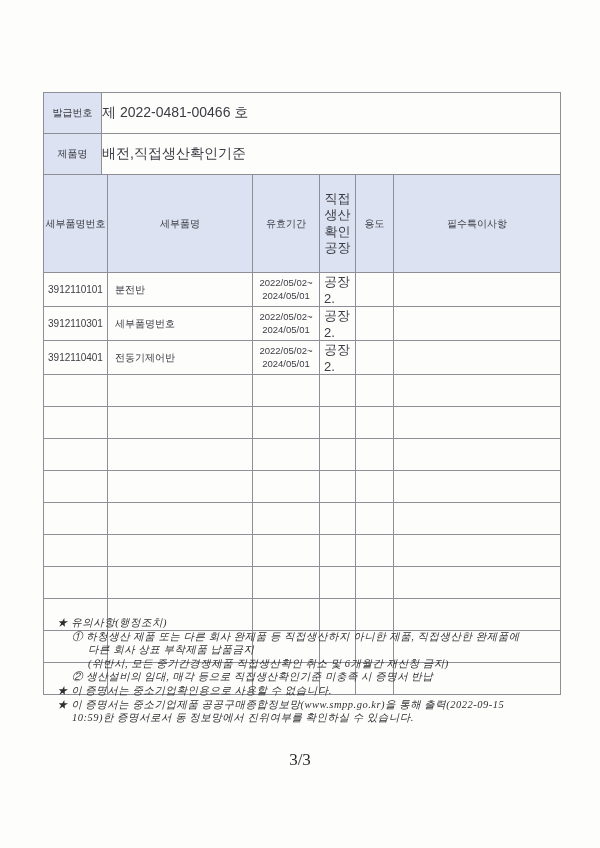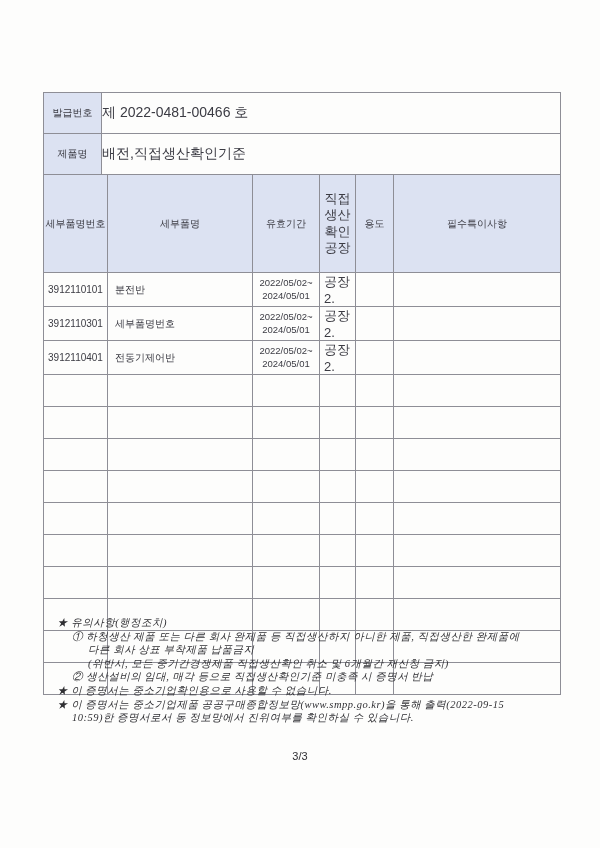--- a/index.html
+++ b/index.html
@@ -81,22 +81,22 @@
   .note-line { line-height: 13.6px; white-space: nowrap; }
   .indent-1 { padding-left: 15px; }
   .indent-2 { padding-left: 31px; }
 
   .page-number {
     position: absolute;
     left: 0;
     top: 750px;
     width: 600px;
     text-align: center;
-    font-family: Liberation Sans, sans-serif;
-    font-size: 11px;
+    font-family: Liberation Serif, serif;
+    font-size: 17px;
     color: #2f2f33;
   }
 </style>
 </head>
 <body>
 
 <div class="page">
 
   <div class="table-wrap">
 

